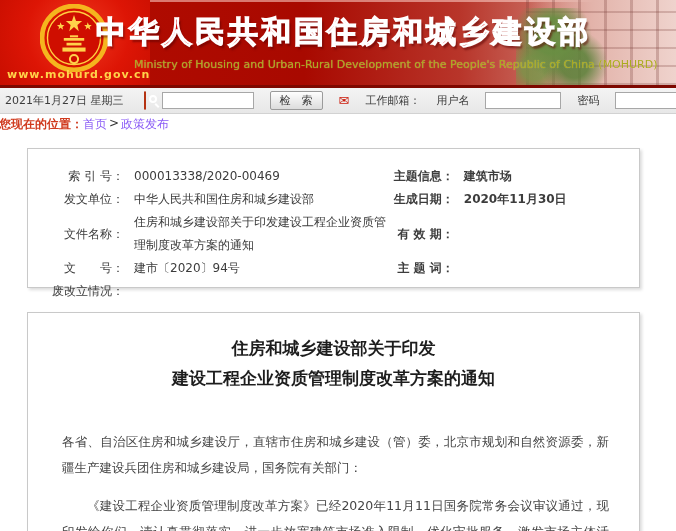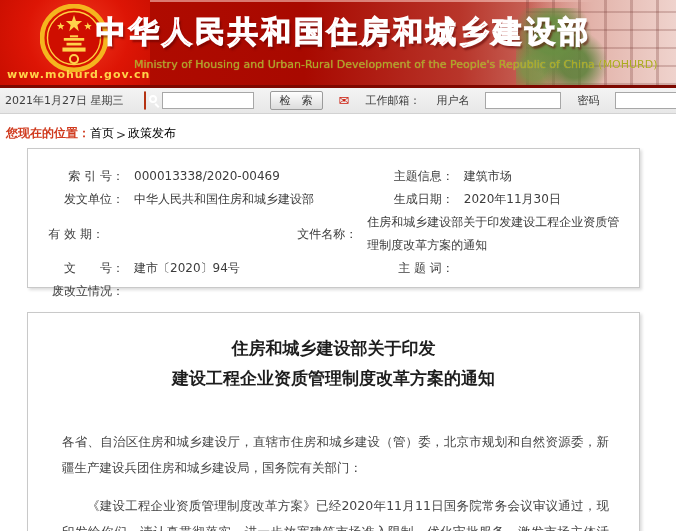--- a/index.html
+++ b/index.html
@@ -52,37 +52,37 @@
   .tb-btn { height:19px; border:1px solid #9b9b9b; border-radius:2px;
     background:linear-gradient(#fefefe,#dcdcdc); font-size:11px; color:#333;
     padding:0 9px; cursor:pointer; }
   .env-icon { color:#cc1a0a; font-size:13px; line-height:13px; }
   .tb-divider { width:1px; height:14px; background:#c9c9c9; margin:0 5px; }
   .tb-link { display:flex; align-items:center; gap:3px; color:#3c3c3c; text-decoration:none; cursor:pointer; }
   .chev-up { width:7px; height:7px; border-left:2px solid #ff8a00; border-top:2px solid #ff8a00;
     transform:rotate(45deg) translateY(2px); }
 
   
-  .breadcrumb { display:flex; align-items:flex-end; height:26px; font-size:12px;
-    color:#333; background:#fff; padding-left:12px; margin-top:2px; }
+  .breadcrumb { display:flex; align-items:flex-start; height:26px; font-size:12px;
+    color:#333; background:#fff; padding-left:5px; margin-top:2px; }
   .bc-prefix { color:#d03a1e; font-weight:bold; margin-left:-6px; }
-  .bc-link { color:#000000; text-decoration:none; cursor:pointer; }
+  .bc-link { color:#8b5cf6; text-decoration:none; cursor:pointer; }
   .bc-sep { margin:0 2px; color:#333; }
 
   
   .panel { position:absolute; left:27px; width:613px; background:#fff;
     border:1px solid #c9c9c9; box-shadow:2px 2px 3px rgba(0,0,0,.14); }
   .meta-box { top:148px; height:140px; padding:16px 18px 0 10px; }
   .article-box { top:312px; height:240px; }
 
   
   .meta-row { display:flex; width:100%; }
   .meta-cell { display:flex; align-items:flex-start; line-height:23px; font-size:12px; color:#3c3c3c;gap:8px; }
   .meta-left { width:60%; }
-  .meta-right { width:40%; }
+  .meta-right { width:40%;font-weight:bold; }
   .meta-label { flex-shrink:0; text-align:right; white-space:pre; }
   .lab-l { width:86px; }
   .lab-r { width:66px; }
   .meta-value { padding-left:2px; }
   .row-center { align-items:center; }
 
   
   .article-title { margin-top:20px; text-align:center; font-size:17px; font-weight:bold;
     color:#1d1d1d; line-height:30px; }
   .article-body { margin:36px 30px 0 34px; font-size:12.5px; color:#454545;
@@ -163,27 +163,27 @@
       <div class="meta-cell meta-left">
         <span class="meta-label lab-l">发文单位：</span>
         <span class="meta-value">中华人民共和国住房和城乡建设部</span>
       </div>
       <div class="meta-cell meta-right">
         <span class="meta-label lab-r">生成日期：</span>
         <span class="meta-value">2020年11月30日</span>
       </div>
     </div>
     <div class="meta-row">
+      <div class="meta-cell meta-left row-center">
+        <span class="meta-label lab-l">文件名称：</span>
+        <span class="meta-value">住房和城乡建设部关于印发建设工程企业资质管理制度改革方案的通知</span>
+      </div>
       <div class="meta-cell meta-right row-center">
         <span class="meta-label lab-r">有 效 期：</span>
         <span class="meta-value"></span>
-      </div>
-      <div class="meta-cell meta-left row-center">
-        <span class="meta-label lab-l">文件名称：</span>
-        <span class="meta-value">住房和城乡建设部关于印发建设工程企业资质管理制度改革方案的通知</span>
       </div>
     </div>
     <div class="meta-row">
       <div class="meta-cell meta-left">
         <span class="meta-label lab-l">文　　号：</span>
         <span class="meta-value">建市〔2020〕94号</span>
       </div>
       <div class="meta-cell meta-right">
         <span class="meta-label lab-r">主 题 词：</span>
         <span class="meta-value"></span>

